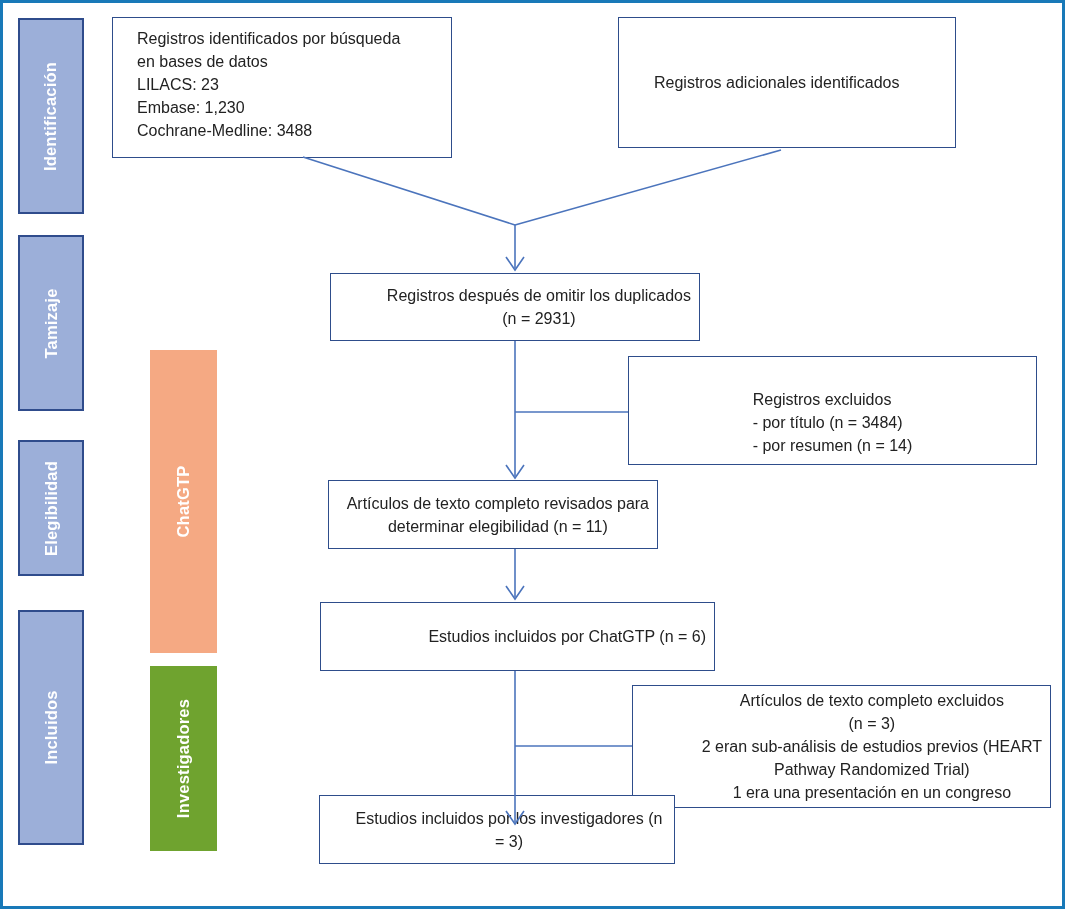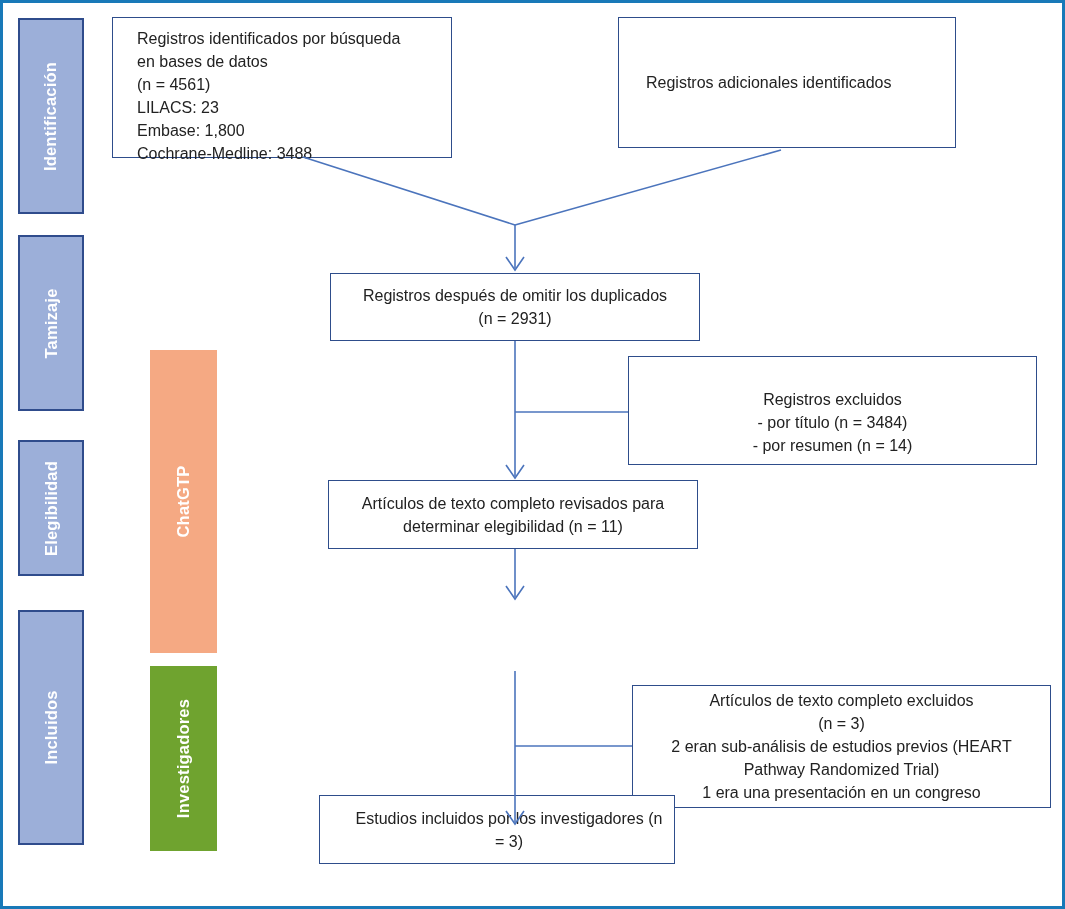--- a/index.html
+++ b/index.html
@@ -47,24 +47,24 @@
   .flow-box{
     position:absolute;
     background:var(--box-fill);
     border:1.6px solid var(--box-border);
     color:var(--text-color);
     font-size:16px;
     line-height:23px;
     display:flex;
   }
   .flow-box.top-left{align-items:flex-start;justify-content:flex-start;padding:9px 10px 0 24px;text-align:left;}
-  .flow-box.mid-left{align-items:center;justify-content:flex-start;padding-left:27px;text-align:left;}
-  .flow-box.centered{align-items:center;justify-content:center;text-align:center;padding:0 8px;}
+  .flow-box.mid-left{align-items:center;justify-content:flex-start;padding-left:35px;text-align:left;}
+  .flow-box.centered{align-items:center;justify-content:flex-end;text-align:center;padding:0 8px;}
   .flow-box.block-center{align-items:center;justify-content:center;text-align:center;padding:0 8px;}
-  .flow-box.block-center .lines{display:inline-block;text-align:center;margin-top:23px;}
+  .flow-box.block-center .lines{display:inline-block;text-align:left;margin-top:23px;}
   
   svg.arrows{
     position:absolute;left:0;top:0;width:1065px;height:909px;
     pointer-events:none;
   }
   svg.arrows line, svg.arrows path, svg.arrows polyline{
     stroke:var(--arrow-color);
     stroke-width:1.6;
     fill:none;
   }
@@ -91,23 +91,22 @@
     <span class="rot">ChatGTP</span>
   </div>
   <div class="vlabel group-investigators" style="left:147px;top:663px;width:67px;height:185px;">
     <span class="rot">Investigadores</span>
   </div>
 
   <div class="flow-box top-left" style="left:109px;top:14px;width:340px;height:141px;">
     <div class="lines">
         <div>Registros identificados por búsqueda</div>
         <div>en bases de datos</div>
-        <div>(n = 4561)</div>
         <div>LILACS: 23</div>
-        <div>Embase: 1,800</div>
+        <div>Embase: 1,230</div>
         <div>Cochrane-Medline: 3488</div>
       </div>
   </div>
 
   <div class="flow-box mid-left" style="left:615px;top:14px;width:338px;height:131px;">
     <div class="lines">
         <div>Registros adicionales identificados</div>
       </div>
   </div>
 
@@ -119,27 +118,32 @@
   </div>
 
   <div class="flow-box block-center" style="left:625px;top:353px;width:409px;height:109px;">
     <div class="lines">
         <div>Registros excluidos</div>
         <div>- por título (n = 3484)</div>
         <div>- por resumen (n = 14)</div>
       </div>
   </div>
 
-  <div class="flow-box centered" style="left:325px;top:477px;width:370px;height:69px;">
+  <div class="flow-box centered" style="left:325px;top:477px;width:330px;height:69px;">
     <div class="lines">
         <div>Artículos de texto completo revisados para</div>
         <div>determinar elegibilidad (n = 11)</div>
       </div>
   </div>
 
+  <div class="flow-box centered" style="left:317px;top:599px;width:395px;height:69px;">
+    <div class="lines">
+        <div>Estudios incluidos por ChatGTP (n = 6)</div>
+      </div>
+  </div>
 
   <div class="flow-box centered" style="left:629px;top:682px;width:419px;height:123px;">
     <div class="lines">
         <div>Artículos de texto completo excluidos</div>
         <div>(n = 3)</div>
         <div>2 eran sub-análisis de estudios previos (HEART</div>
         <div>Pathway Randomized Trial)</div>
         <div>1 era una presentación en un congreso</div>
       </div>
   </div>

